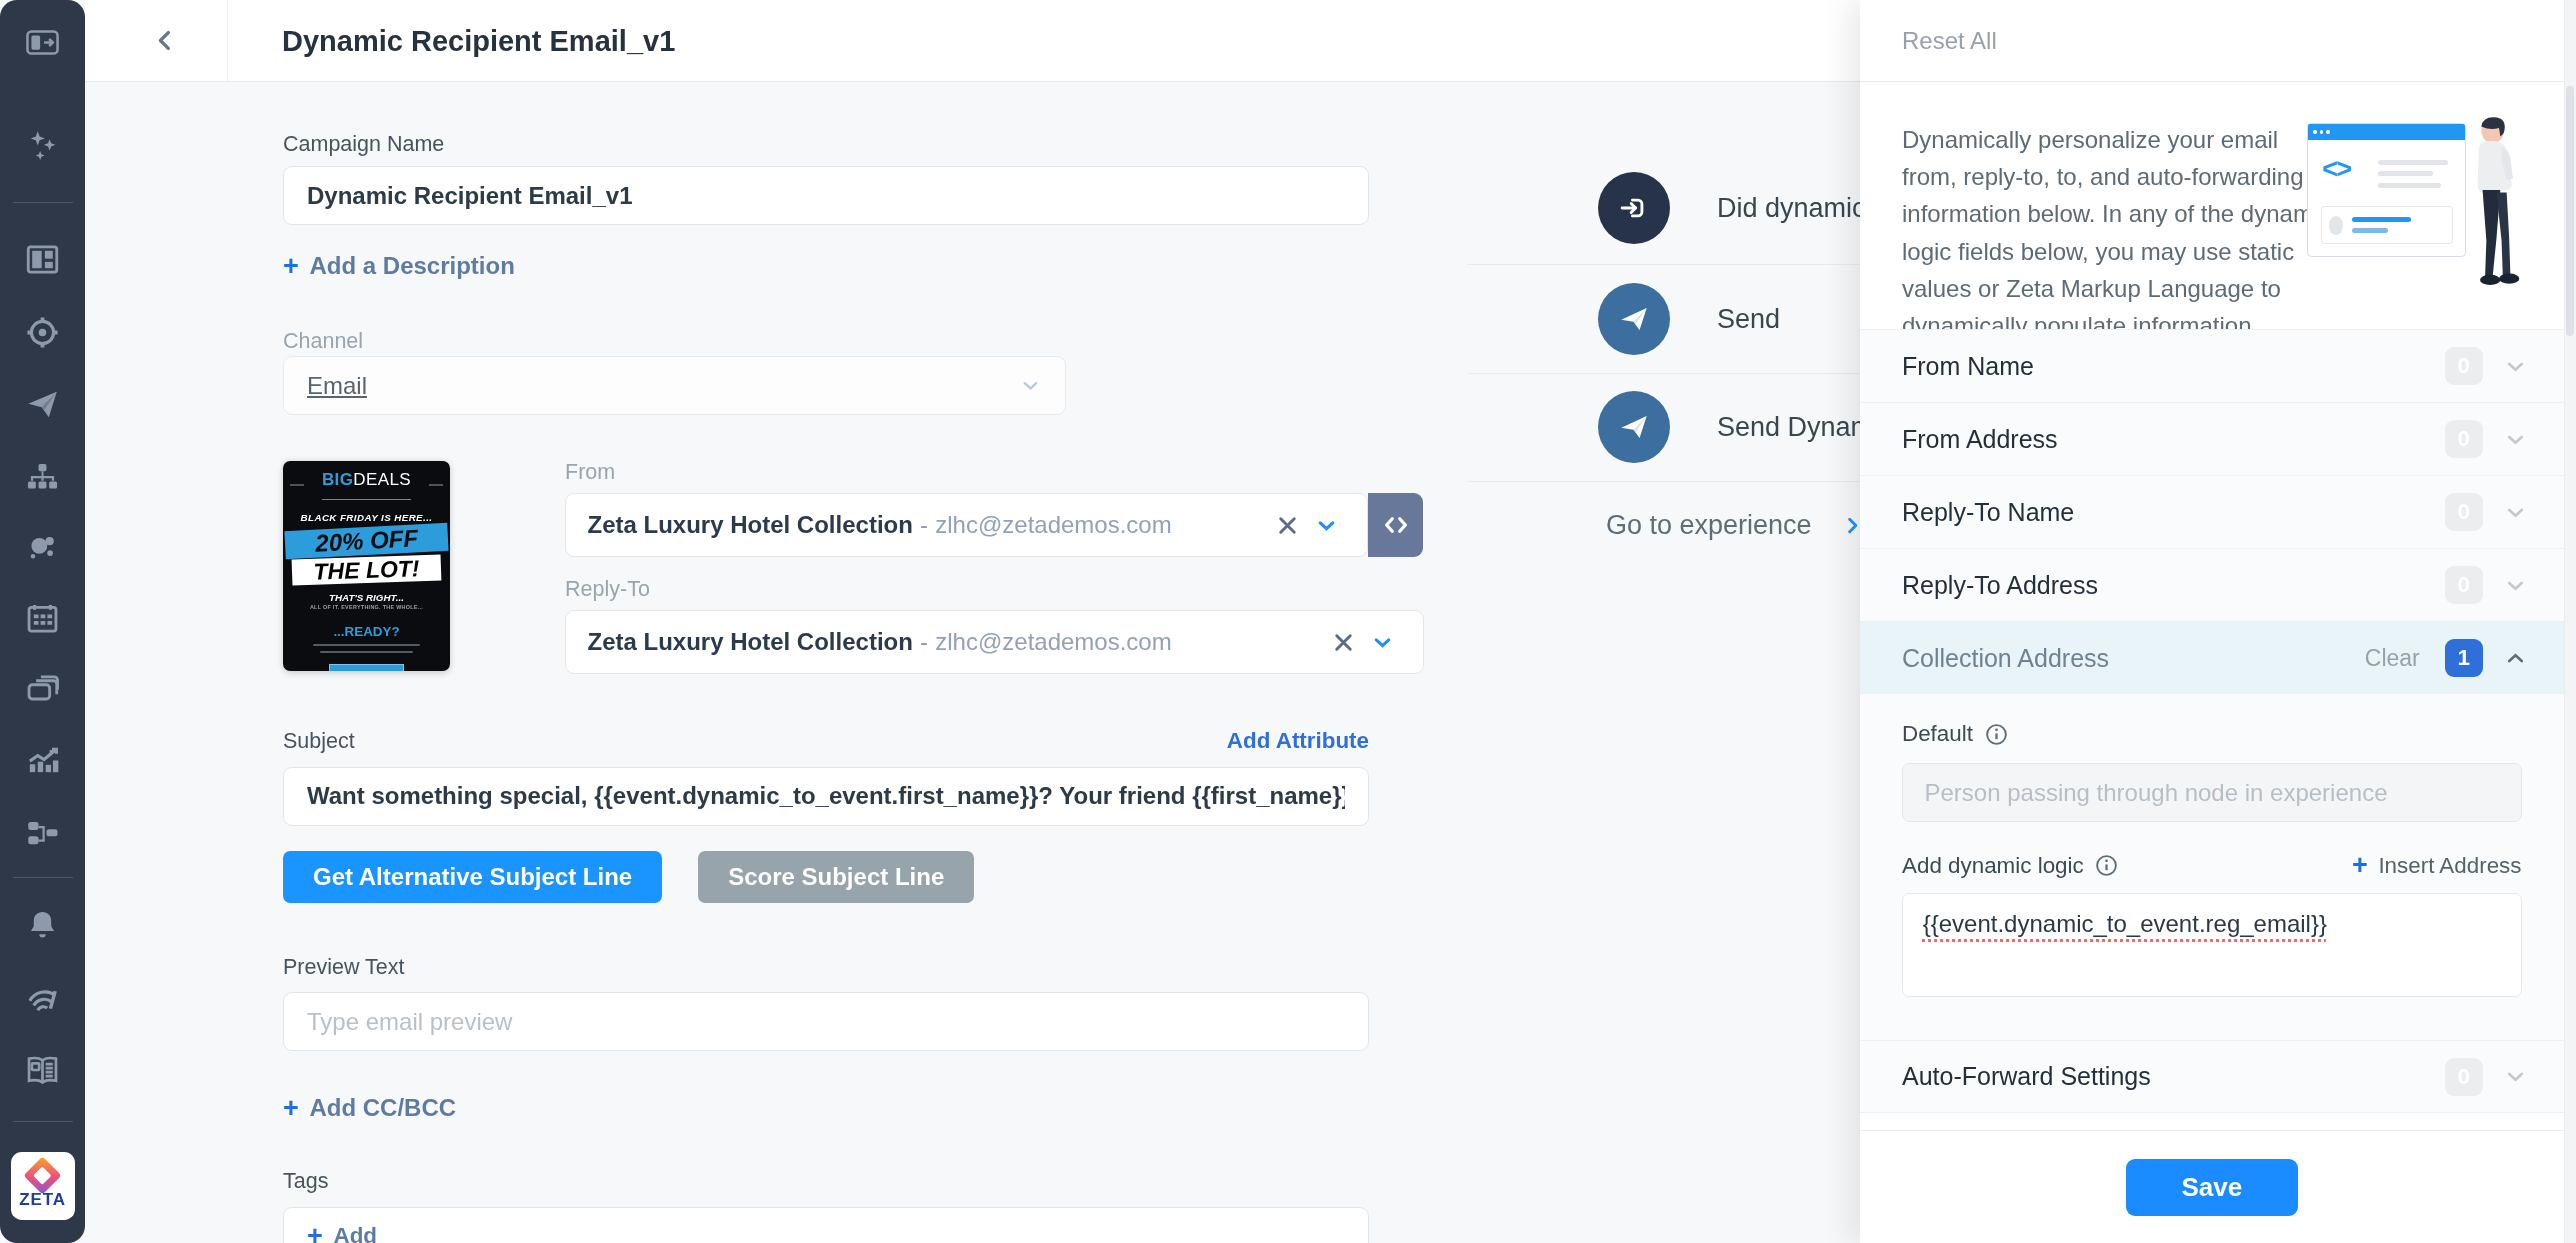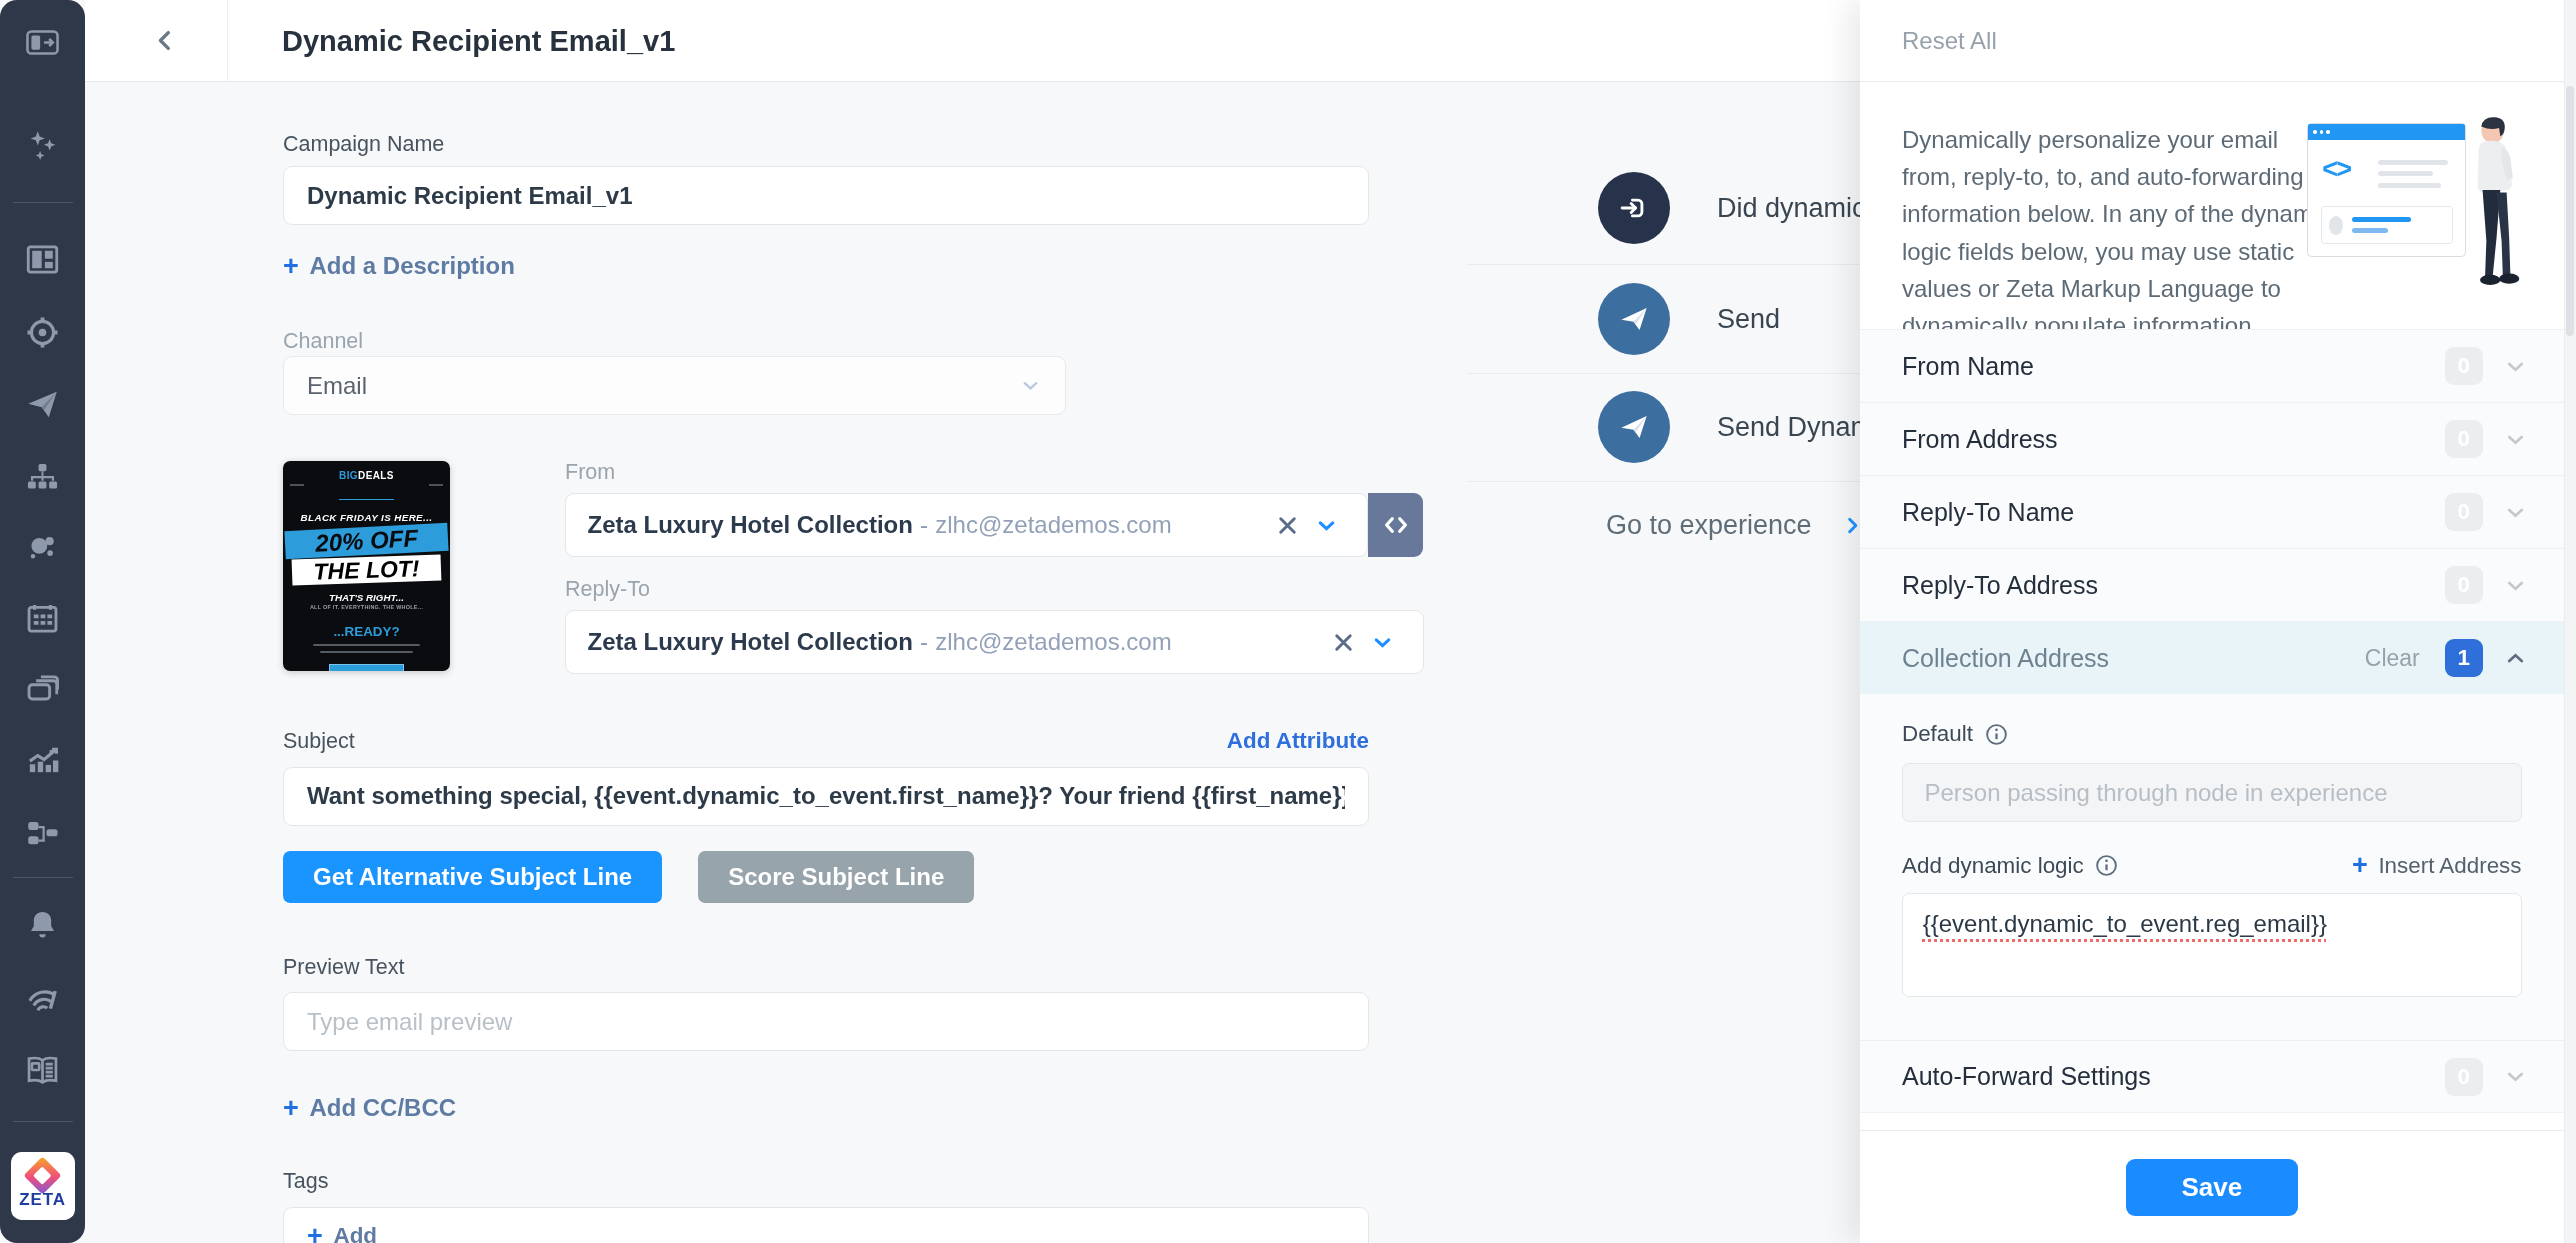--- a/index.html
+++ b/index.html
@@ -37,28 +37,28 @@
   .form-col { position:absolute; left:198px; top:0; width:1086px; }
   .f-label { font-size:21.5px; color:#47535e; font-weight:500; }
   .f-label.light { color:#9aa4ad; }
   .inp { width:100%; background:#fff; border:0.9px solid #e3e6e9; border-radius:9px; height:59px;
          font-family:"Liberation Sans",sans-serif; font-size:24px; color:#2d3a48; font-weight:600; padding:0 23px; outline:none; }
   .inp::placeholder { color:#b9c1c8; font-weight:400; }
   .pos { position:absolute; }
   .link-blueplus { display:inline-flex; align-items:center; gap:10.7px; cursor:pointer; font-size:24px; font-weight:600; color:#5e7ba3; }
   .plus { color:#1f6fe0; font-size:27px; font-weight:bold; line-height:1; }
   .select { width:783px; height:59px; background:#fdfdfe; border:0.9px solid #e7eaec; border-radius:9px;
-            display:flex; align-items:center; justify-content:space-between; padding:13px 23px; color:#59646e; font-size:24px; cursor:default; }
+            display:flex; align-items:center; justify-content:space-between; padding:13px 23px; color:#59646e; font-size:24px; cursor:default;text-decoration:underline; }
 
   
   .thumb { position:absolute; left:0; top:379px; width:167px; height:210px; background:#0a0c0f; border-radius:7.2px;
            overflow:hidden; text-align:center; cursor:pointer; box-shadow:0 1.8px 7.2px rgba(0,0,0,.18); }
   .th-head { display:flex; align-items:center; justify-content:space-between; padding:9px 7.2px 0; }
   .th-bar { width:14.3px; height:2.7px; background:#4c5359; }
-  .th-brand { font-size:10px; font-weight:bold; letter-spacing:0.4px; border-bottom:1.8px solid #2d9cdb; padding-bottom:18px; }
+  .th-brand { font-size:17px; font-weight:normal; letter-spacing:0.4px; border-bottom:1.8px solid #2d9cdb; padding-bottom:9px; }
   .th-brand b { color:#2d9cdb; } .th-brand span { color:#fff; }
   .th-bf { margin-top:11.6px; color:#fff; font-size:9.8px; font-weight:800; font-style:italic; letter-spacing:0.4px; }
   .th-stripe1 { margin:4.5px 1.8px 0; background:#2d9cdb; transform:rotate(-3deg); color:#0a0c0f; font-size:24px; font-weight:900; font-style:italic; line-height:1.15; }
   .th-stripe2 { margin:2.7px 9px 0; background:#fff; transform:rotate(-2deg); color:#000; font-size:23px; font-weight:900; font-style:italic; line-height:1.15; }
   .th-right { margin-top:8px; color:#fff; font-size:9.8px; font-weight:800; font-style:italic; }
   .th-sub { margin-top:0.9px; color:#9aa1a8; font-size:5.4px; font-weight:700; letter-spacing:0.3px; }
   .th-ready { margin-top:14.3px; color:#2d9cdb; font-size:13.4px; font-weight:800; }
   .th-line { height:2.7px; background:#545b62; border-radius:1.8px; margin:4.5px auto 0; }
   .th-shop { display:inline-block; margin-top:10.7px; background:#2d9cdb; border:0.9px solid #7cc4ee; color:#fff; font-size:9px; padding:5.4px 11.6px; }
 

